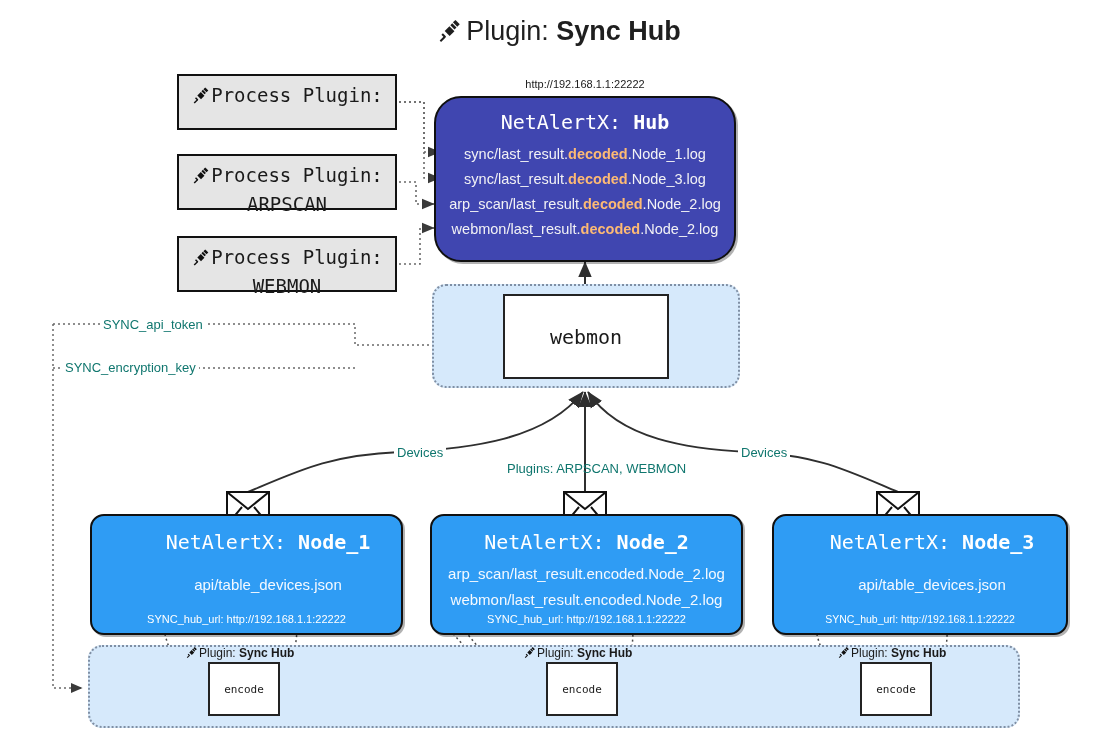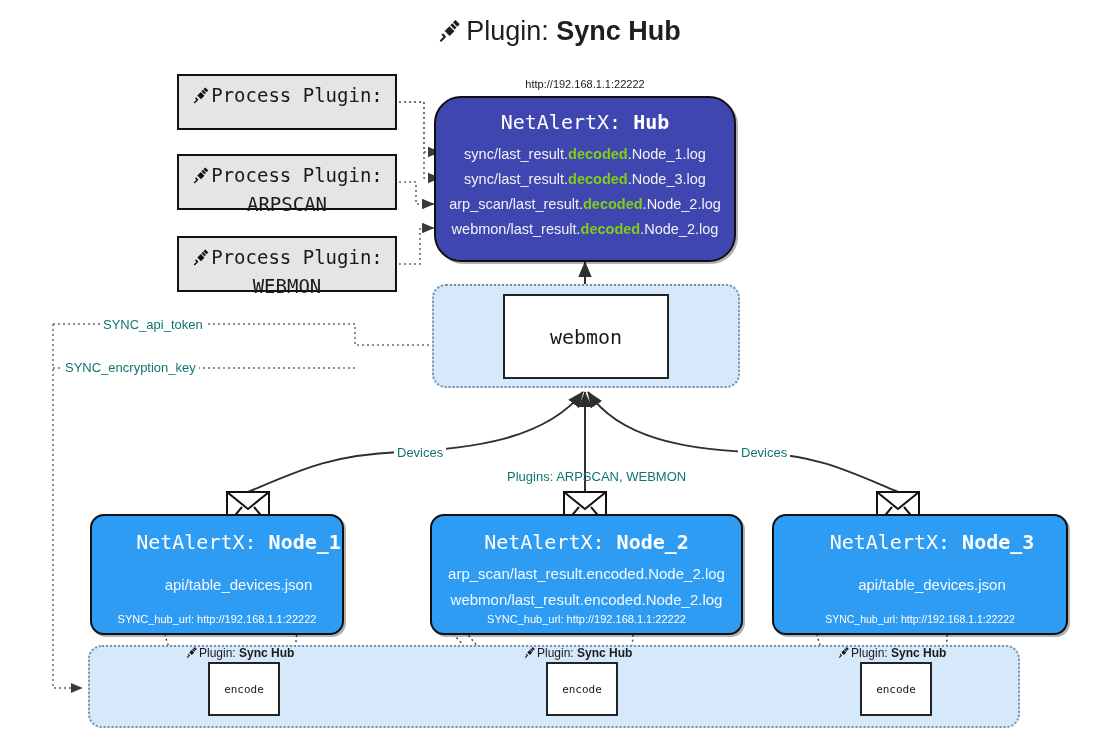--- a/index.html
+++ b/index.html
@@ -95,21 +95,21 @@
     white-space: nowrap;
   }
   #hub .hub-title b { font-weight: 700; }
   #hub .logline {
     font-size: 14.5px;
     text-align: center;
     line-height: 1.72;
     white-space: nowrap;
     color: #f2f2f5;
   }
-  #hub .logline b { font-weight: 700; color: #84cc16; }
+  #hub .logline b { font-weight: 700; color: #fdba74; }
 
   
   .lightbox {
     background: #d6e9fb;
     border: 2px dotted #7f8fa4;
     border-radius: 14px;
     box-sizing: border-box;
   }
   .whitebox {
     background: #ffffff;
@@ -312,31 +312,31 @@
     <div class="logline"><span>webmon/last_result.</span><b>decoded</b><span>.Node_2.log</span></div>
   </div>
 
   <div class="node lightbox" style="left:432px; top:284px; width:308px; height:104px;"></div>
   <div class="node whitebox" id="decode-box" style="left:503px; top:294px; width:166px; height:85px;">webmon</div>
 
   <div class="edgelabel" style="left:100px; top:317px;">SYNC_api_token</div>
   <div class="edgelabel" style="left:62px; top:360px;">SYNC_encryption_key</div>
 
   <div class="edgelabel" style="left:394px; top:445px;">Devices</div>
-  <div class="edgelabel nobg" style="left:504px; top:461px;margin-top:8px;">Plugins: ARPSCAN, WEBMON</div>
+  <div class="edgelabel nobg" style="left:504px; top:461px;">Plugins: ARPSCAN, WEBMON</div>
   <div class="edgelabel" style="left:738px; top:445px;">Devices</div>
 
   <div class="envelope" style="left:226px; top:491px;">
     <svg width="44" height="35" viewBox="0 0 44 35">
       <rect x="1" y="1" width="42" height="33" fill="#ffffff" stroke="#111111" stroke-width="2"></rect>
       <path d="M1,1 L22,18 L43,1" fill="none" stroke="#111111" stroke-width="2"></path>
       <path d="M1,34 L16,16 M43,34 L28,16" fill="none" stroke="#111111" stroke-width="2"></path>
     </svg>
   </div>
-  <div class="node netnode" style="left:90px; top:514px; width:254px; height:121px; position:absolute;padding-left:43px;">
+  <div class="node netnode" style="left:90px; top:514px; width:313px; height:121px; position:absolute;padding-left:43px;">
     <div class="nn-title"><span>NetAlertX: </span><b>Node_1</b></div>
     <div class="nn-line" style="margin-top:18px;">api/table_devices.json</div>
     <div class="nn-url">SYNC_hub_url: http://192.168.1.1:22222</div>
   </div>
 
   <div class="envelope" style="left:563px; top:491px;">
     <svg width="44" height="35" viewBox="0 0 44 35">
       <rect x="1" y="1" width="42" height="33" fill="#ffffff" stroke="#111111" stroke-width="2"></rect>
       <path d="M1,1 L22,18 L43,1" fill="none" stroke="#111111" stroke-width="2"></path>
       <path d="M1,34 L16,16 M43,34 L28,16" fill="none" stroke="#111111" stroke-width="2"></path>

